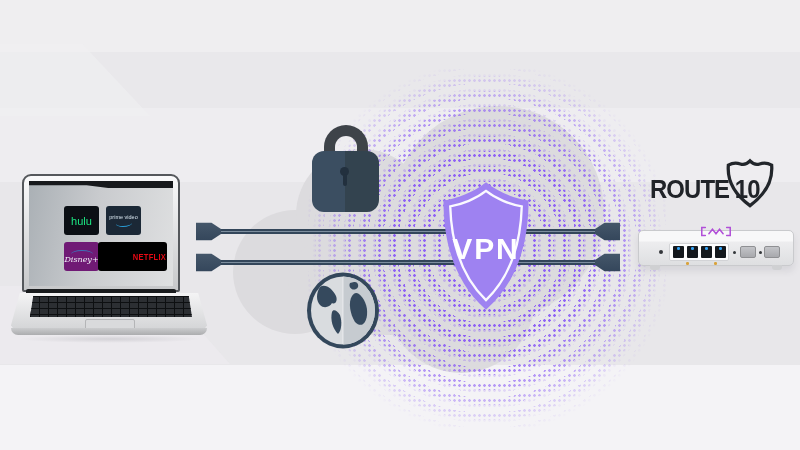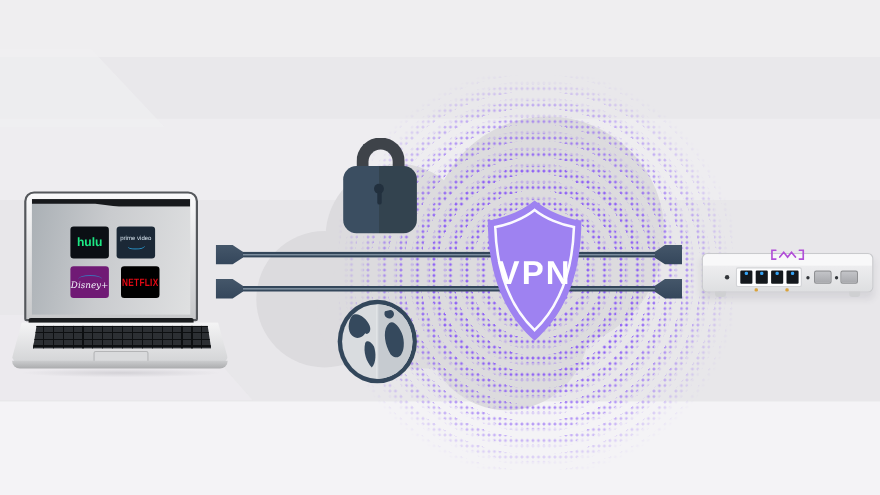--- a/index.html
+++ b/index.html
@@ -62,22 +62,22 @@
   
   .lid{left:22px;top:174px;width:158px;height:118px;border-radius:9px 9px 2px 2px;
        background:linear-gradient(180deg,#fafafb,#c7c8ca);border:2px solid #55585c;box-sizing:border-box;}
   .screen{left:29px;top:181px;width:144px;height:105px;
           background:linear-gradient(100deg,#aab0b5 0%,#c9cbce 45%,#dfe0e1 100%);}
   .bezel-top{left:29px;top:181px;width:144px;height:7px;background:#17191c;
              clip-path:polygon(0 0,100% 0,100% 100%,55% 100%,40% 60%,0 60%);}
   .tile{position:absolute;width:35px;height:29px;border-radius:3px;display:flex;
         flex-direction:column;align-items:center;justify-content:center;overflow:hidden;}
   .t1{left:64px;top:206px;} .t2{left:106px;top:206px;}
-  .t3{left:64px;top:242px;} .t4{left:110px;top:242px;}
-  .hulu-txt{font-weight:bold;font-size:11px;letter-spacing:0;}
+  .t3{left:64px;top:242px;} .t4{left:98px;top:242px;padding-left:34px;}
+  .hulu-txt{font-weight:normal;font-size:11px;letter-spacing:0;}
   .prime-txt{font-size:5.5px;line-height:6px;}
   .smile{width:16px;height:6px;border-bottom:1.6px solid #2a9fd8;border-radius:0 0 60% 45%;}
   .disney-arc{width:22px;height:7px;border-top:1.6px solid #3f6eb5;
               border-radius:100% 100% 0 0;margin-bottom:-3px;}
   .disney-txt{font-family:"DejaVu Serif",serif;font-style:italic;font-size:8px;}
   .netflix-txt{font-weight:bold;font-size:7.5px;letter-spacing:.3px;transform:scaleY(1.3);}
   .hinge{left:26px;top:289px;width:150px;height:7px;background:#1a1c1e;border-radius:2px;}
   .lbase{left:11px;top:293px;width:196px;height:38px;
          background:linear-gradient(180deg,#f4f4f5,#d2d3d5);
          clip-path:polygon(4.5% 0,95.5% 0,100% 85%,98% 100%,2% 100%,0 85%);}
@@ -231,14 +231,20 @@
     <div class="odot o1"></div>
     <div class="odot o2"></div>
     <div class="rled led2"></div>
     <div class="sfp s1"></div>
     <div class="rled led3"></div>
     <div class="sfp s2"></div>
     <div class="foot f1"></div>
     <div class="foot f2"></div>
   </div>
 
+  <div class="abs r10">
+    <svg class="r10-shield" viewBox="0 0 52 52">
+      <path d="M26 3 C29 6.2 33 7.2 36 6.2 C40 5 44.5 5.2 48.5 7.4 C49.5 19 47 34 26 49.5 C5 34 2.5 19 3.5 7.4 C7.5 5.2 12 5 16 6.2 C19 7.2 23 6.2 26 3 Z" fill="none" stroke="#22262b" stroke-width="3.4"></path>
+    </svg>
+    <div class="r10-text">ROUTE 10</div>
+  </div>
 
 </div>
 
 </body></html>

